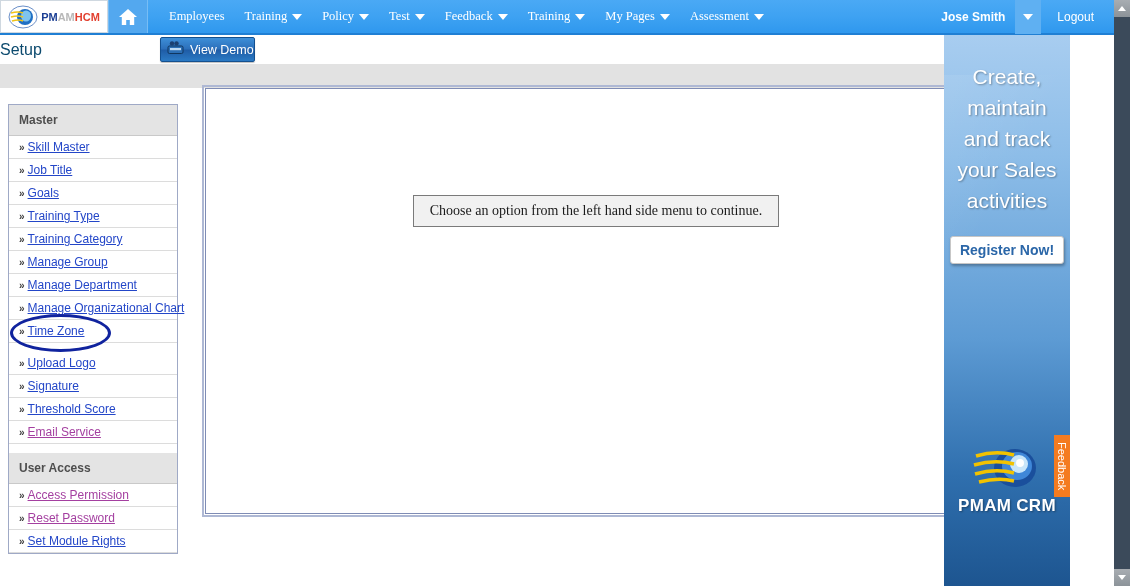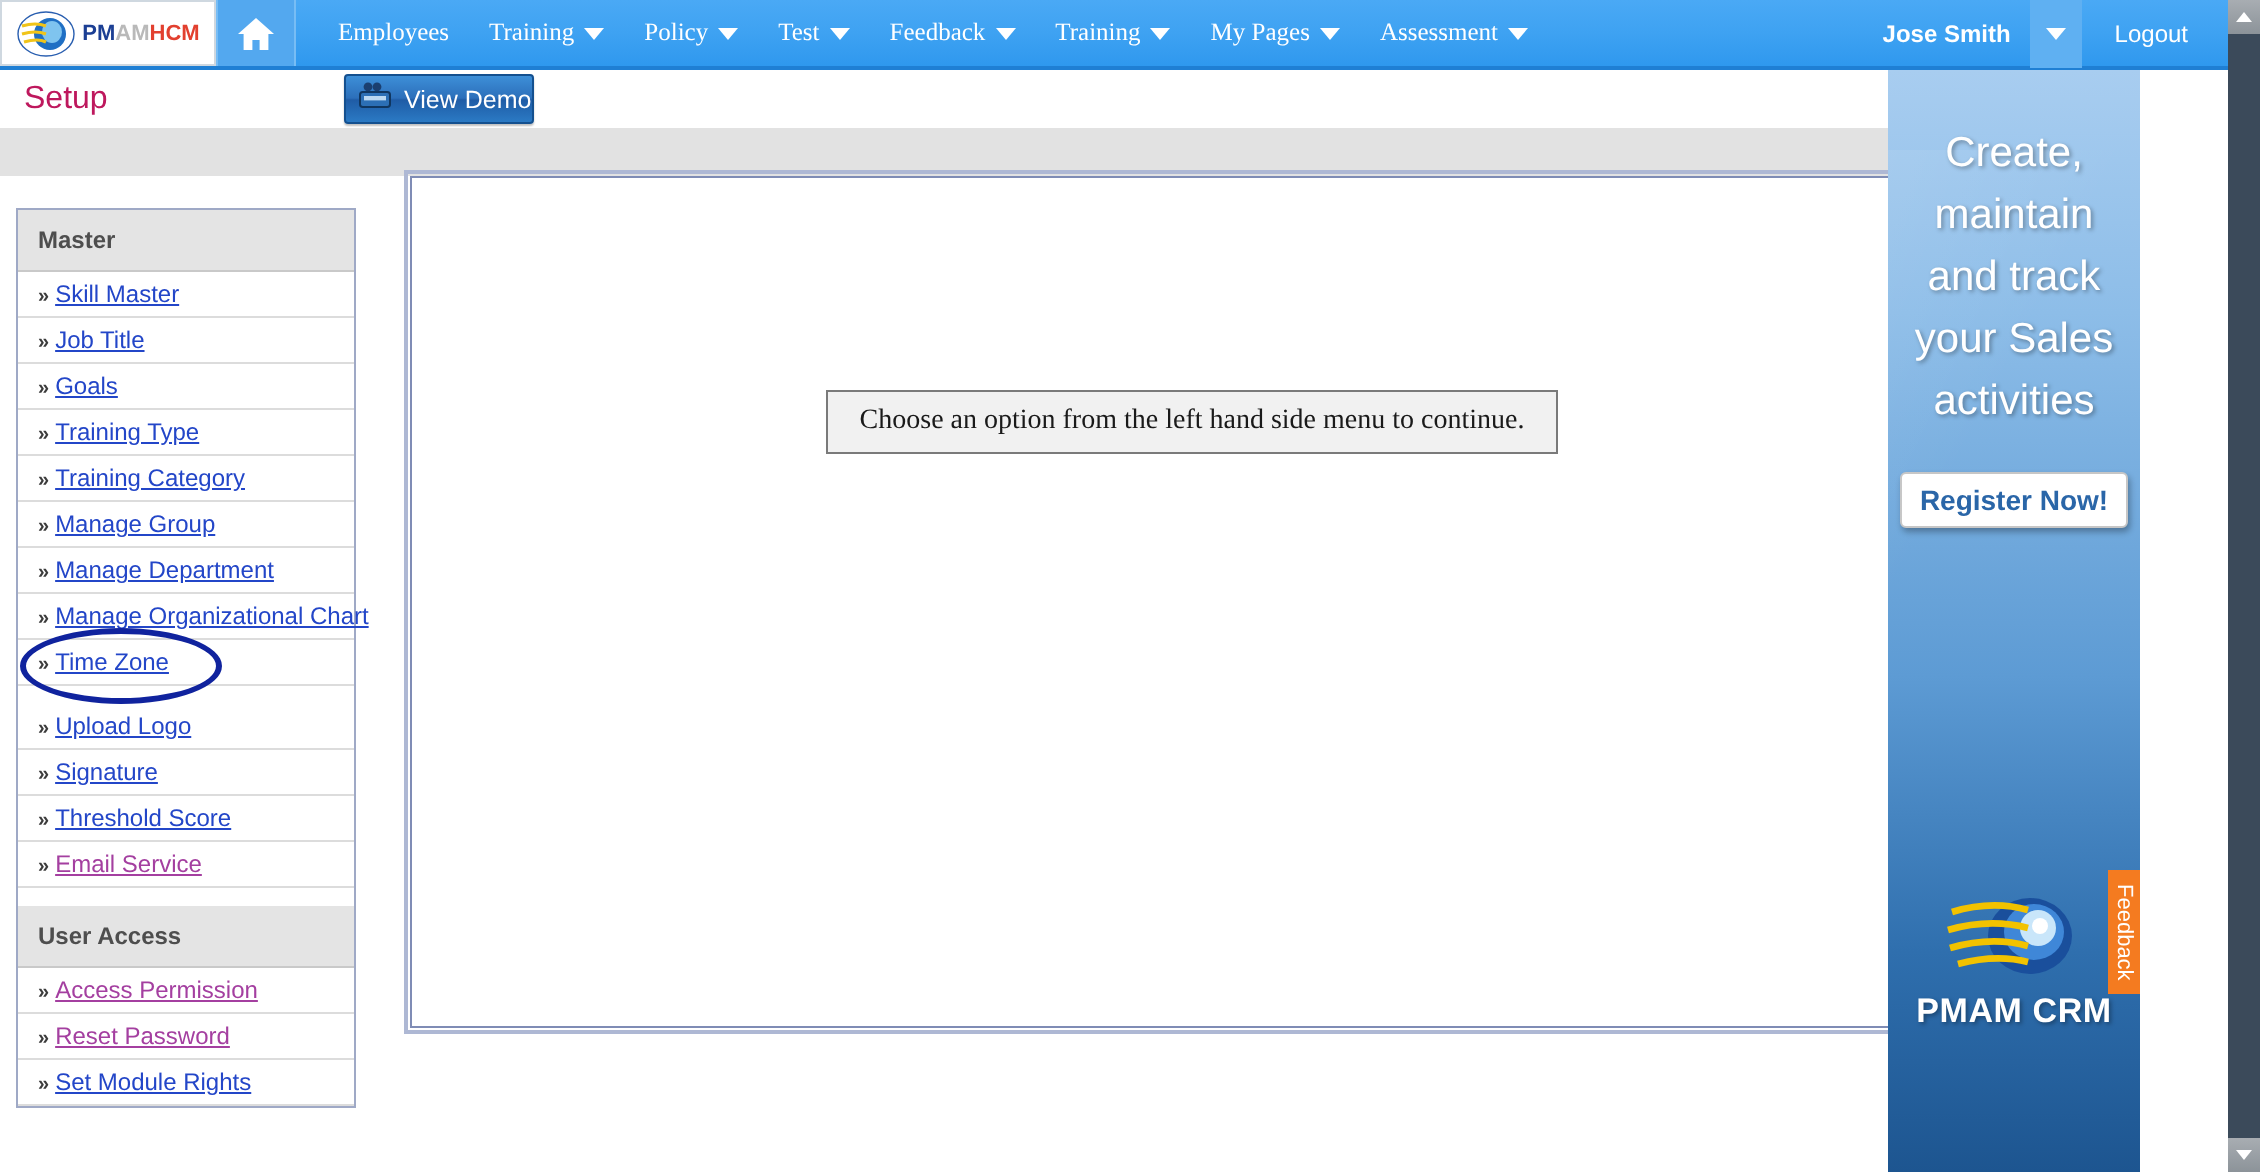--- a/index.html
+++ b/index.html
@@ -125,22 +125,22 @@
     position: absolute;
     left: 0; top: 35px;
     width: 988px;
     height: 29px;
     background: #ffffff;
     display: flex;
     align-items: center;
   }
   .page-title {
     font-size: 16px;
-    color: #be185d;
-    padding-left: 12px;
+    color: #0c4a6e;
+    padding-left: 0;
     width: 160px;
   }
   .demo-btn {
     background: linear-gradient(to bottom, #3d8fd8 0%, #2c6fba 48%, #1f5ca6 52%, #2b7ac4 100%);
     border: 1px solid #14508f;
     border-radius: 2px;
     color: #ffffff;
     font-size: 12.5px;
     padding: 3px 0 3px 6px;
     display: flex;

